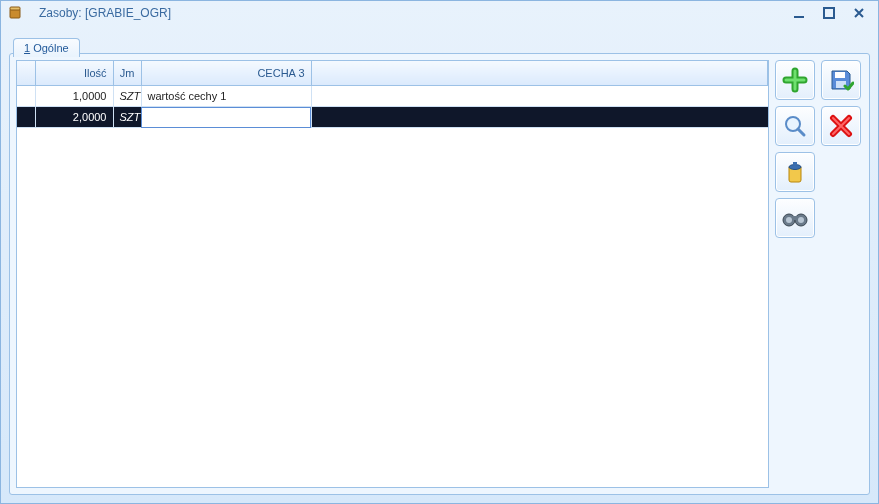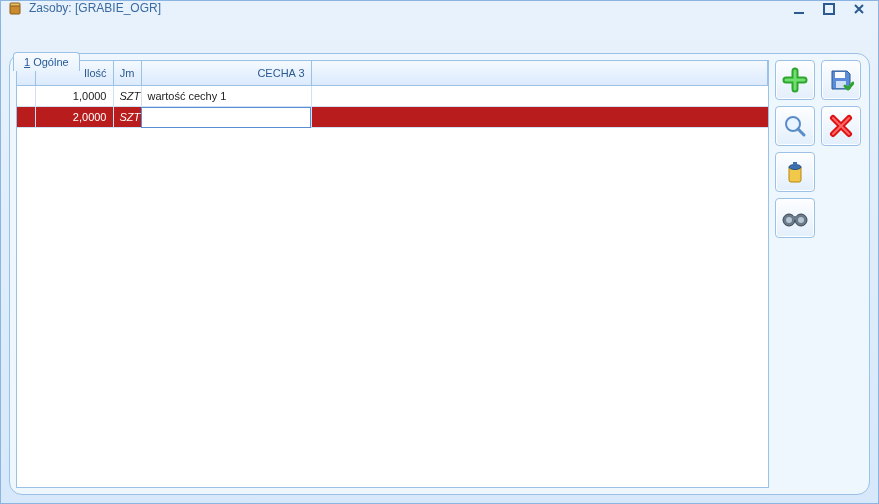--- a/index.html
+++ b/index.html
@@ -16,23 +16,25 @@
     width: 879px;
     height: 504px;
     background: linear-gradient(#e8f2fc, #d6e8fa);
     border: 1px solid #8bb5e0;
     box-sizing: border-box;
     position: relative;
   }
   .titlebar {
     height: 24px;
     display: flex;
+    align-items: center;
     padding: 0 6px;
     color: #3a6aa0;
     font-size: 12px;
+    gap: 10px;
   }
   .app-icon {
     width: 16px; height: 16px;
     margin-right: 6px;
     display: inline-flex; align-items: center; justify-content: center;
   }
   .winbtns {
     margin-left: auto;
     display: flex;
     gap: 12px;
@@ -58,28 +60,28 @@
   }
   .tab {
     background: linear-gradient(#f8fbff, #e9f3fd);
     border: 1px solid #9cc1e6;
     border-bottom: none;
     border-radius: 4px 4px 0 0;
     padding: 3px 10px;
     color: #235a9a;
     font-size: 11px;
     position: relative;
-    top: 18px;
+    top: 4px;
   }
   .tab .uline { text-decoration: underline; }
   .panel {
     position: absolute;
     left: 0; right: 0; top: 22px; bottom: 0;
     border: 1px solid #9cc1e6;
-    border-radius: 13px;
+    border-radius: 3px;
     background: #eef6fe;
     box-sizing: border-box;
     padding-left: 43px;
   }
   .panel-inner {
     position: absolute;
     left: 6px; top: 6px; bottom: 6px;
     right: 100px;
     display: flex;
   }
@@ -114,21 +116,21 @@
     white-space: nowrap;
   }
   .col-ind { width: 18px; }
   .col-ilosc { width: 78px; text-align: right; }
   .col-jm { width: 28px; font-style: italic; }
   .col-cecha { width: 170px; margin-left: 34px; }
   .col-rest { }
   .th-ilosc { text-align: right !important; }
   tr.body td:last-child { border-right: none; }
   tr.selected td {
-    background: #b91c1c;
+    background: #0f172a;
     color: #fff;
   }
   tr.selected td.col-cecha {
     background: #fff;
     color: #222;
     outline: 1px solid #5b8dd6;
     outline-offset: -1px;
   }
   
   .sidecol {

